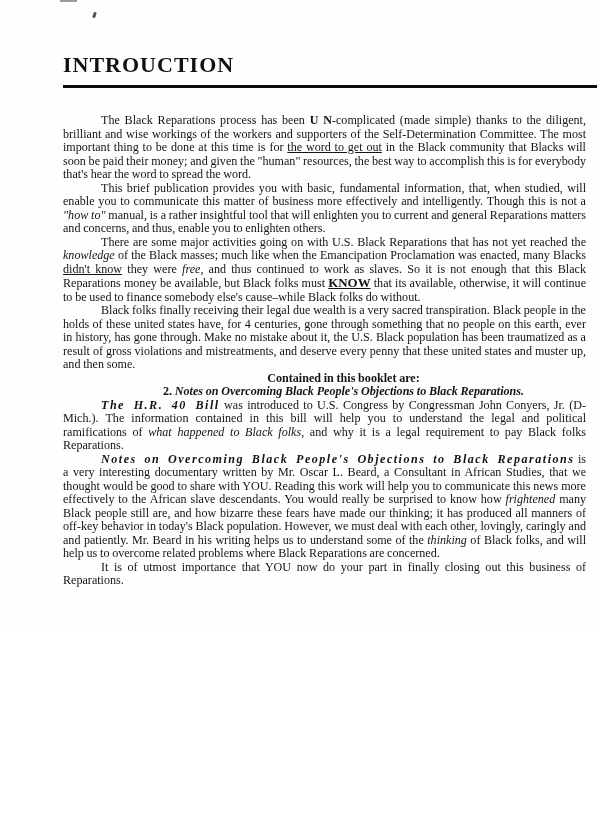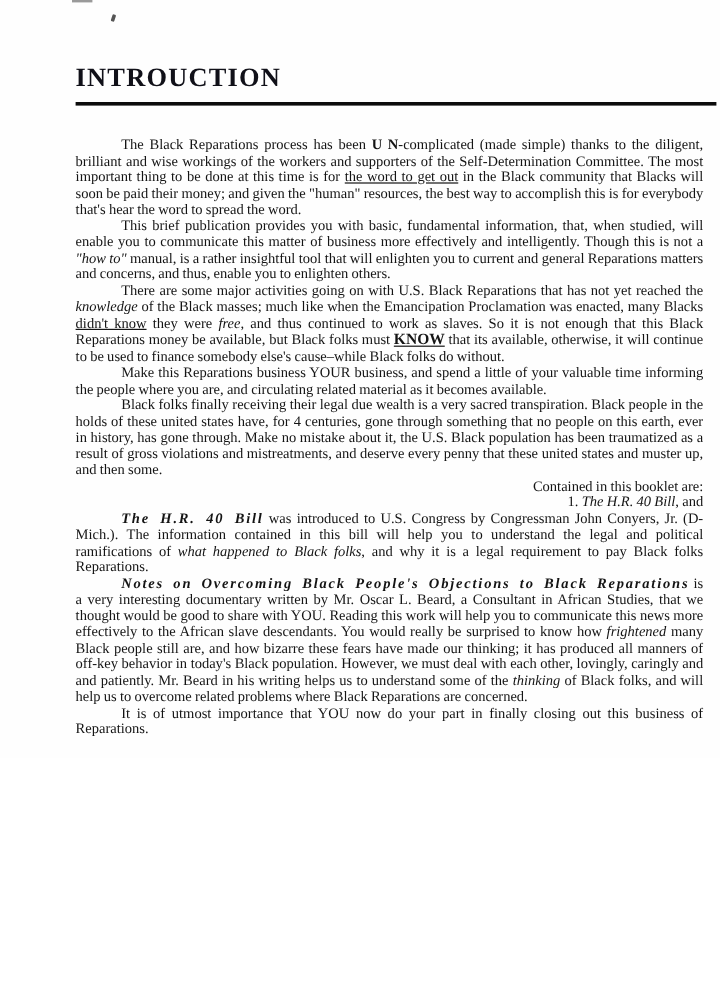--- a/index.html
+++ b/index.html
@@ -55,21 +55,22 @@
     font-size: 12.1px;
     line-height: 13.5px;
     word-spacing: -0.3px;
   }
   .para {
     margin: 0;
     text-indent: 38px;
     text-align: justify;
   }
   .para.left {
-    text-align: right;
+    text-align: center;
+    font-weight: bold;
   }
   .seg-i { font-style: italic; }
   .seg-b { font-weight: bold; }
   .seg-u { text-decoration: underline; }
   .seg-w { letter-spacing: 1.5px; word-spacing: 2.5px; }
   .seg-b.seg-u { font-size: 1.07em; }
   .page-number {
     position: absolute;
     left: 63px;
     top: 761px;
@@ -87,23 +88,22 @@
   <div class="scan-speck-2"></div>
 
   <div class="title">INTROUCTION</div>
 
   <div class="title-rule"></div>
 
   <div class="content">
       <p class="para"><span>The Black Reparations process has been </span><span class="seg-b">U N</span><span>-complicated (made simple) thanks to the diligent, brilliant and wise workings of the workers and supporters of the Self-Determination Committee. The most important thing to be done at this time is for </span><span class="seg-u">the word to get out</span><span> in the Black community that Blacks will soon be paid their money; and given the "human" resources, the best way to accomplish this is for everybody that's hear the word to spread the word.</span></p>
       <p class="para"><span>This brief publication provides you with basic, fundamental information, that, when studied, will enable you to communicate this matter of business more effectively and intelligently. Though this is not a </span><span class="seg-i">"how to"</span><span> manual, is a rather insightful tool that will enlighten you to current and general Reparations matters and concerns, and thus, enable you to enlighten others.</span></p>
       <p class="para"><span>There are some major activities going on with U.S. Black Reparations that has not yet reached the </span><span class="seg-i">knowledge</span><span> of the Black masses; much like when the Emancipation Proclamation was enacted, many Blacks </span><span class="seg-u">didn't know</span><span> they were </span><span class="seg-i">free</span><span>, and thus continued to work as slaves. So it is not enough that this Black Reparations money be available, but Black folks must </span><span class="seg-b seg-u">KNOW</span><span> that its available, otherwise, it will continue to be used to finance somebody else's cause–while Black folks do without.</span></p>
-      <p class="para"><span>Make this Reparations business YOUR business, and spend a little of your valuable time informing the people where you are, and circulating related material as it becomes available.</span></p>
       <p class="para"><span>Black folks finally receiving their legal due wealth is a very sacred transpiration. Black people in the holds of these united states have, for 4 centuries, gone through something that no people on this earth, ever in history, has gone through. Make no mistake about it, the U.S. Black population has been traumatized as a result of gross violations and mistreatments, and deserve every penny that these united states and muster up, and then some.</span></p>
       <p class="para left"><span>Contained in this booklet are:</span></p>
-      <p class="para left"><span>1. </span><span class="seg-i">The H.R. 40 Bill</span><span>, and</span></p>
+      <p class="para left"><span>2. </span><span class="seg-i">Notes on Overcoming Black People's Objections to Black Reparations.</span></p>
       <p class="para"><span class="seg-b seg-i seg-w">The H.R. 40 Bill</span><span> was introduced to U.S. Congress by Congressman John Conyers, Jr. (D-Mich.). The information contained in this bill will help you to understand the legal and political ramifications of </span><span class="seg-i">what happened to Black folks</span><span>, and why it is a legal requirement to pay Black folks Reparations.</span></p>
       <p class="para"><span class="seg-b seg-i seg-w">Notes on Overcoming Black People's Objections to Black Reparations</span><span> is a very interesting documentary written by Mr. Oscar L. Beard, a Consultant in African Studies, that we thought would be good to share with YOU. Reading this work will help you to communicate this news more effectively to the African slave descendants. You would really be surprised to know how </span><span class="seg-i">frightened</span><span> many Black people still are, and how bizarre these fears have made our thinking; it has produced all manners of off-key behavior in today's Black population. However, we must deal with each other, lovingly, caringly and and patiently.  Mr. Beard in his writing helps us to understand some of the </span><span class="seg-i">thinking</span><span> of Black folks, and will help us to overcome related problems where Black Reparations are concerned.</span></p>
       <p class="para"><span>It is of utmost importance that YOU now do your part in finally closing out this business of Reparations.</span></p>
     </div>
 
   <div class="page-number">1</div>
 </div>
 
 </body></html>

